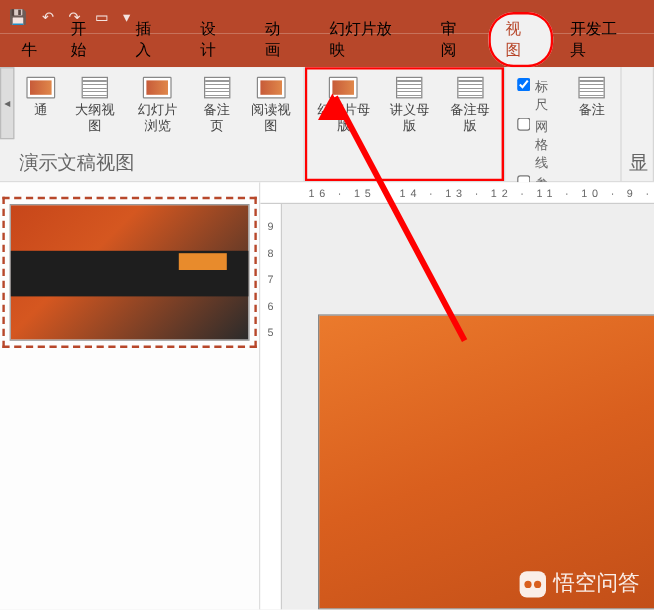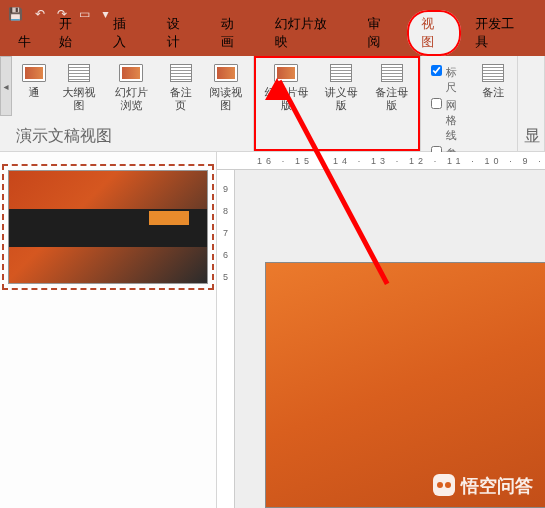--- a/index.html
+++ b/index.html
@@ -41,21 +41,21 @@
 .slide-pane { flex: 1; background: #eeeeee; position: relative; }
 .ruler-h { height: 18px; background: #fff; border-bottom: 1px solid #ccc; font-size: 9px; color: #666; display: flex; align-items: center; padding-left: 40px; letter-spacing: 4px; overflow: hidden; white-space: nowrap; }
 .ruler-v { position: absolute; left: 0; top: 18px; width: 18px; bottom: 0; background: #fff; border-right: 1px solid #ccc; font-size: 9px; color: #666; display: flex; flex-direction: column; align-items: center; padding-top: 8px; }
 .ruler-v span { margin: 6px 0; }
 .slide-canvas { position: absolute; left: 48px; top: 110px; right: 0; bottom: 0; background: linear-gradient(160deg, #eb7a2c 0%, #d95f1e 50%, #c24e18 100%); border: 1px solid #888; }
 
 .arrow-annotation { position: absolute; left: 275px; top: 82px; width: 180px; height: 230px; pointer-events: none; z-index: 100; }
 .arrow-line { position: absolute; left: 2px; top: 0; width: 5px; height: 100%; background: #ff0000; transform-origin: top left; transform: rotate(-28deg); }
 .arrow-head { position: absolute; left: -10px; top: -4px; width: 0; height: 0; border-left: 12px solid transparent; border-right: 12px solid transparent; border-bottom: 22px solid #ff0000; }
 
-.watermark { position: absolute; right: 12px; bottom: 10px; color: rgba(255,255,255,0.9); font-size: 18px; font-weight: bold; display: flex; align-items: flex-start; gap: 6px; z-index: 50; }
+.watermark { position: absolute; right: 12px; bottom: 10px; color: rgba(255,255,255,0.9); font-size: 18px; font-weight: normal; display: flex; align-items: flex-end; gap: 6px; z-index: 50; }
 .watermark-logo { width: 22px; height: 22px; background: rgba(255,255,255,0.9); border-radius: 6px; position: relative; }
 .watermark-logo::before { content: ""; position: absolute; left: 4px; top: 8px; width: 6px; height: 6px; background: #d95f1e; border-radius: 50%; }
 .watermark-logo::after { content: ""; position: absolute; right: 4px; top: 8px; width: 6px; height: 6px; background: #d95f1e; border-radius: 50%; }
 
 .collapse-tab { position: absolute; left: 0; top: 56px; width: 12px; height: 60px; background: #ddd; border: 1px solid #bbb; display: flex; align-items: center; justify-content: center; font-size: 10px; color: #666; }
 </style>
 </head>
 <body>
 
 <div class="titlebar">

